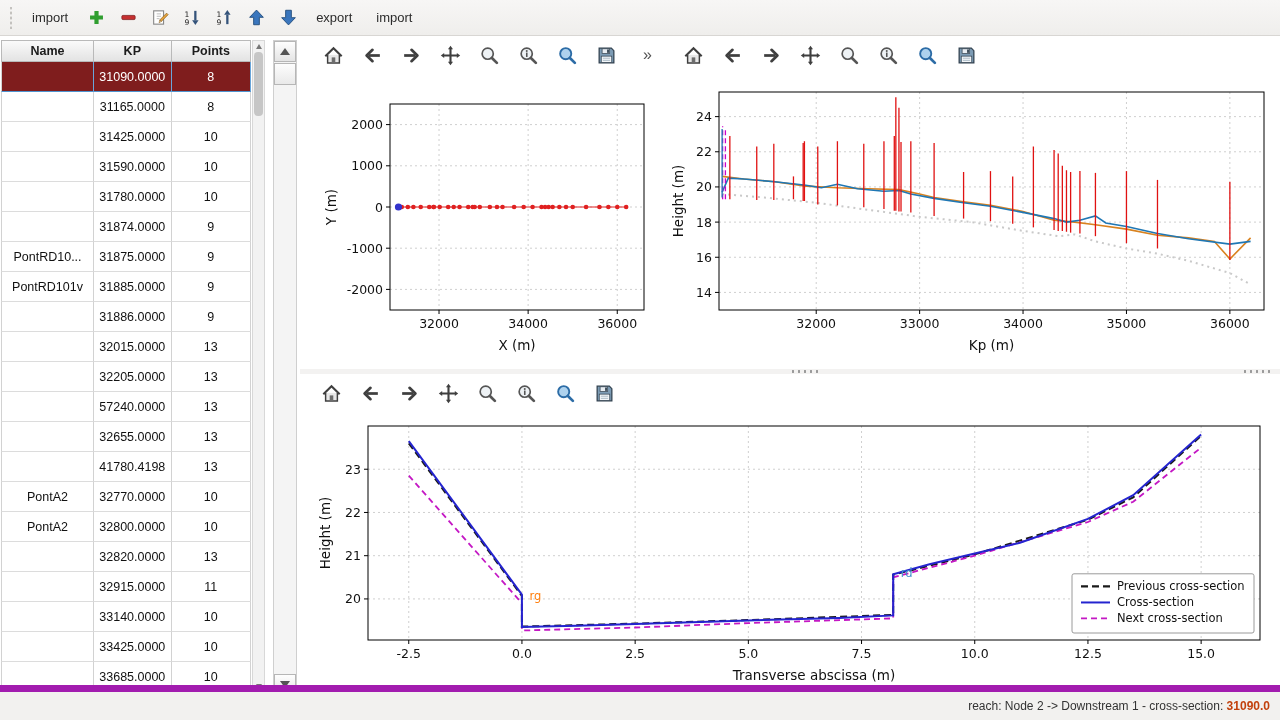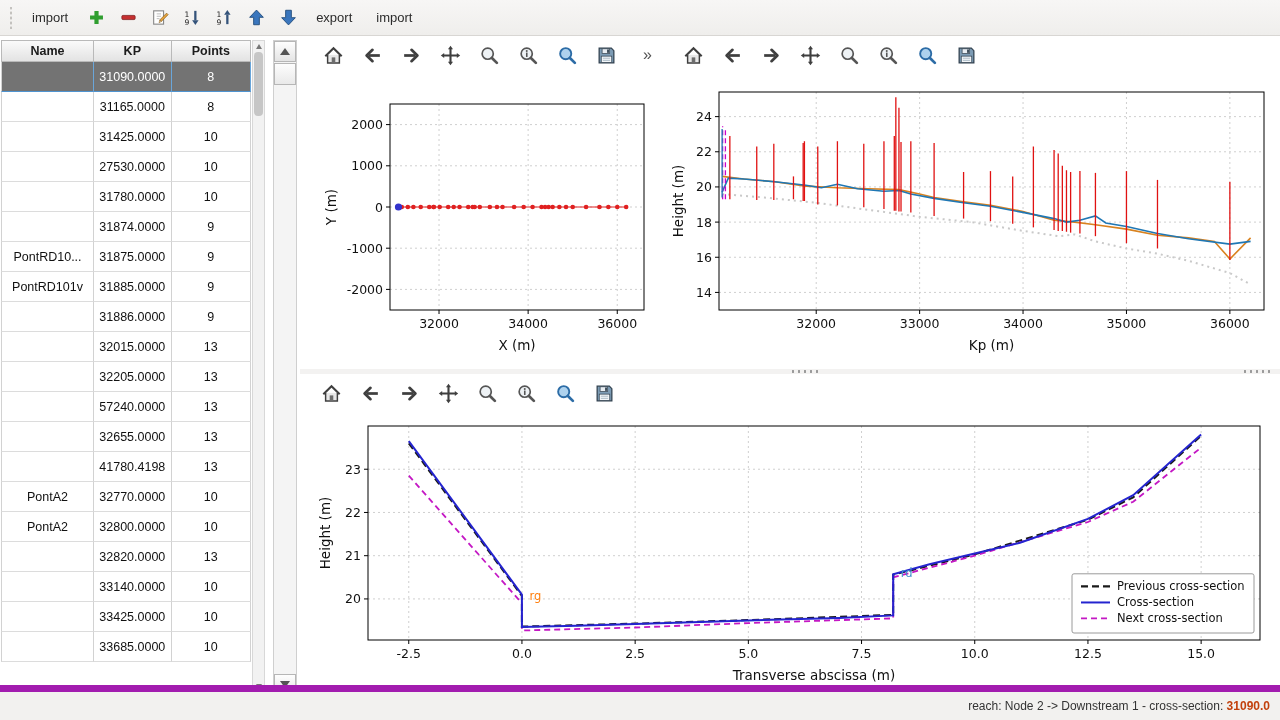--- a/index.html
+++ b/index.html
@@ -27,21 +27,21 @@
 .thead{display:flex;height:22px}
 .th{background:linear-gradient(#fafafa,#e3e3e3);border:1px solid #b9b9b9;border-left:none;
   font-weight:bold;font-size:12.5px;display:flex;align-items:center;justify-content:center;color:#1c1c1c}
 .thead .th:first-child{border-left:1px solid #b9b9b9}
 .col-name{width:96px}.col-kp{width:80px}.col-points{width:82px}
 .trow{display:flex;height:30px}
 .td{border-right:1px solid #d2d2d2;border-bottom:1px solid #dcdcdc;font-size:12.5px;
   display:flex;align-items:center;justify-content:center;color:#111;
   overflow:hidden;white-space:nowrap;background:#fff}
 .trow .td:first-child{border-left:1px solid #d2d2d2}
-.trow.selected .td{background:#737373;color:#fff;border-bottom-color:#4f94d0;border-right-color:#6aa6da}
+.trow.selected .td{background:#7f1d1d;color:#fff;border-bottom-color:#4f94d0;border-right-color:#6aa6da}
 
 #inner-sb{position:absolute;left:252px;top:4px;width:13px;height:652px;background:#f2f2f2;border:1px solid #d8d8d8}
 #inner-sb .cap{position:absolute;left:0;width:100%;height:10px;display:flex;align-items:center;justify-content:center}
 #inner-sb .cap.top{top:0}#inner-sb .cap.bot{bottom:0}
 #inner-sb .thumb{position:absolute;left:1px;top:11px;width:9px;height:64px;background:#c6c6c6;border-radius:4px}
 .tri-up{width:0;height:0;border-left:3.5px solid transparent;border-right:3.5px solid transparent;border-bottom:5px solid #777}
 .tri-down{width:0;height:0;border-left:3.5px solid transparent;border-right:3.5px solid transparent;border-top:5px solid #777}
 .tri-up.big{border-left-width:5px;border-right-width:5px;border-bottom-width:7px;border-bottom-color:#555}
 .tri-down.big{border-left-width:5px;border-right-width:5px;border-top-width:7px;border-top-color:#555}
 
@@ -216,21 +216,21 @@
             <div class="td col-kp">31165.0000</div>
             <div class="td col-points">8</div>
           </div>
           <div class="trow">
             <div class="td col-name"></div>
             <div class="td col-kp">31425.0000</div>
             <div class="td col-points">10</div>
           </div>
           <div class="trow">
             <div class="td col-name"></div>
-            <div class="td col-kp">27530.0000</div>
+            <div class="td col-kp">31590.0000</div>
             <div class="td col-points">10</div>
           </div>
           <div class="trow">
             <div class="td col-name"></div>
             <div class="td col-kp">31780.0000</div>
             <div class="td col-points">10</div>
           </div>
           <div class="trow">
             <div class="td col-name"></div>
             <div class="td col-kp">31874.0000</div>
@@ -283,20 +283,25 @@
           </div>
           <div class="trow">
             <div class="td col-name">PontA2</div>
             <div class="td col-kp">32800.0000</div>
             <div class="td col-points">10</div>
           </div>
           <div class="trow">
             <div class="td col-name"></div>
             <div class="td col-kp">32820.0000</div>
             <div class="td col-points">13</div>
+          </div>
+          <div class="trow">
+            <div class="td col-name"></div>
+            <div class="td col-kp">32915.0000</div>
+            <div class="td col-points">11</div>
           </div>
           <div class="trow">
             <div class="td col-name"></div>
             <div class="td col-kp">33140.0000</div>
             <div class="td col-points">10</div>
           </div>
           <div class="trow">
             <div class="td col-name"></div>
             <div class="td col-kp">33425.0000</div>
             <div class="td col-points">10</div>

